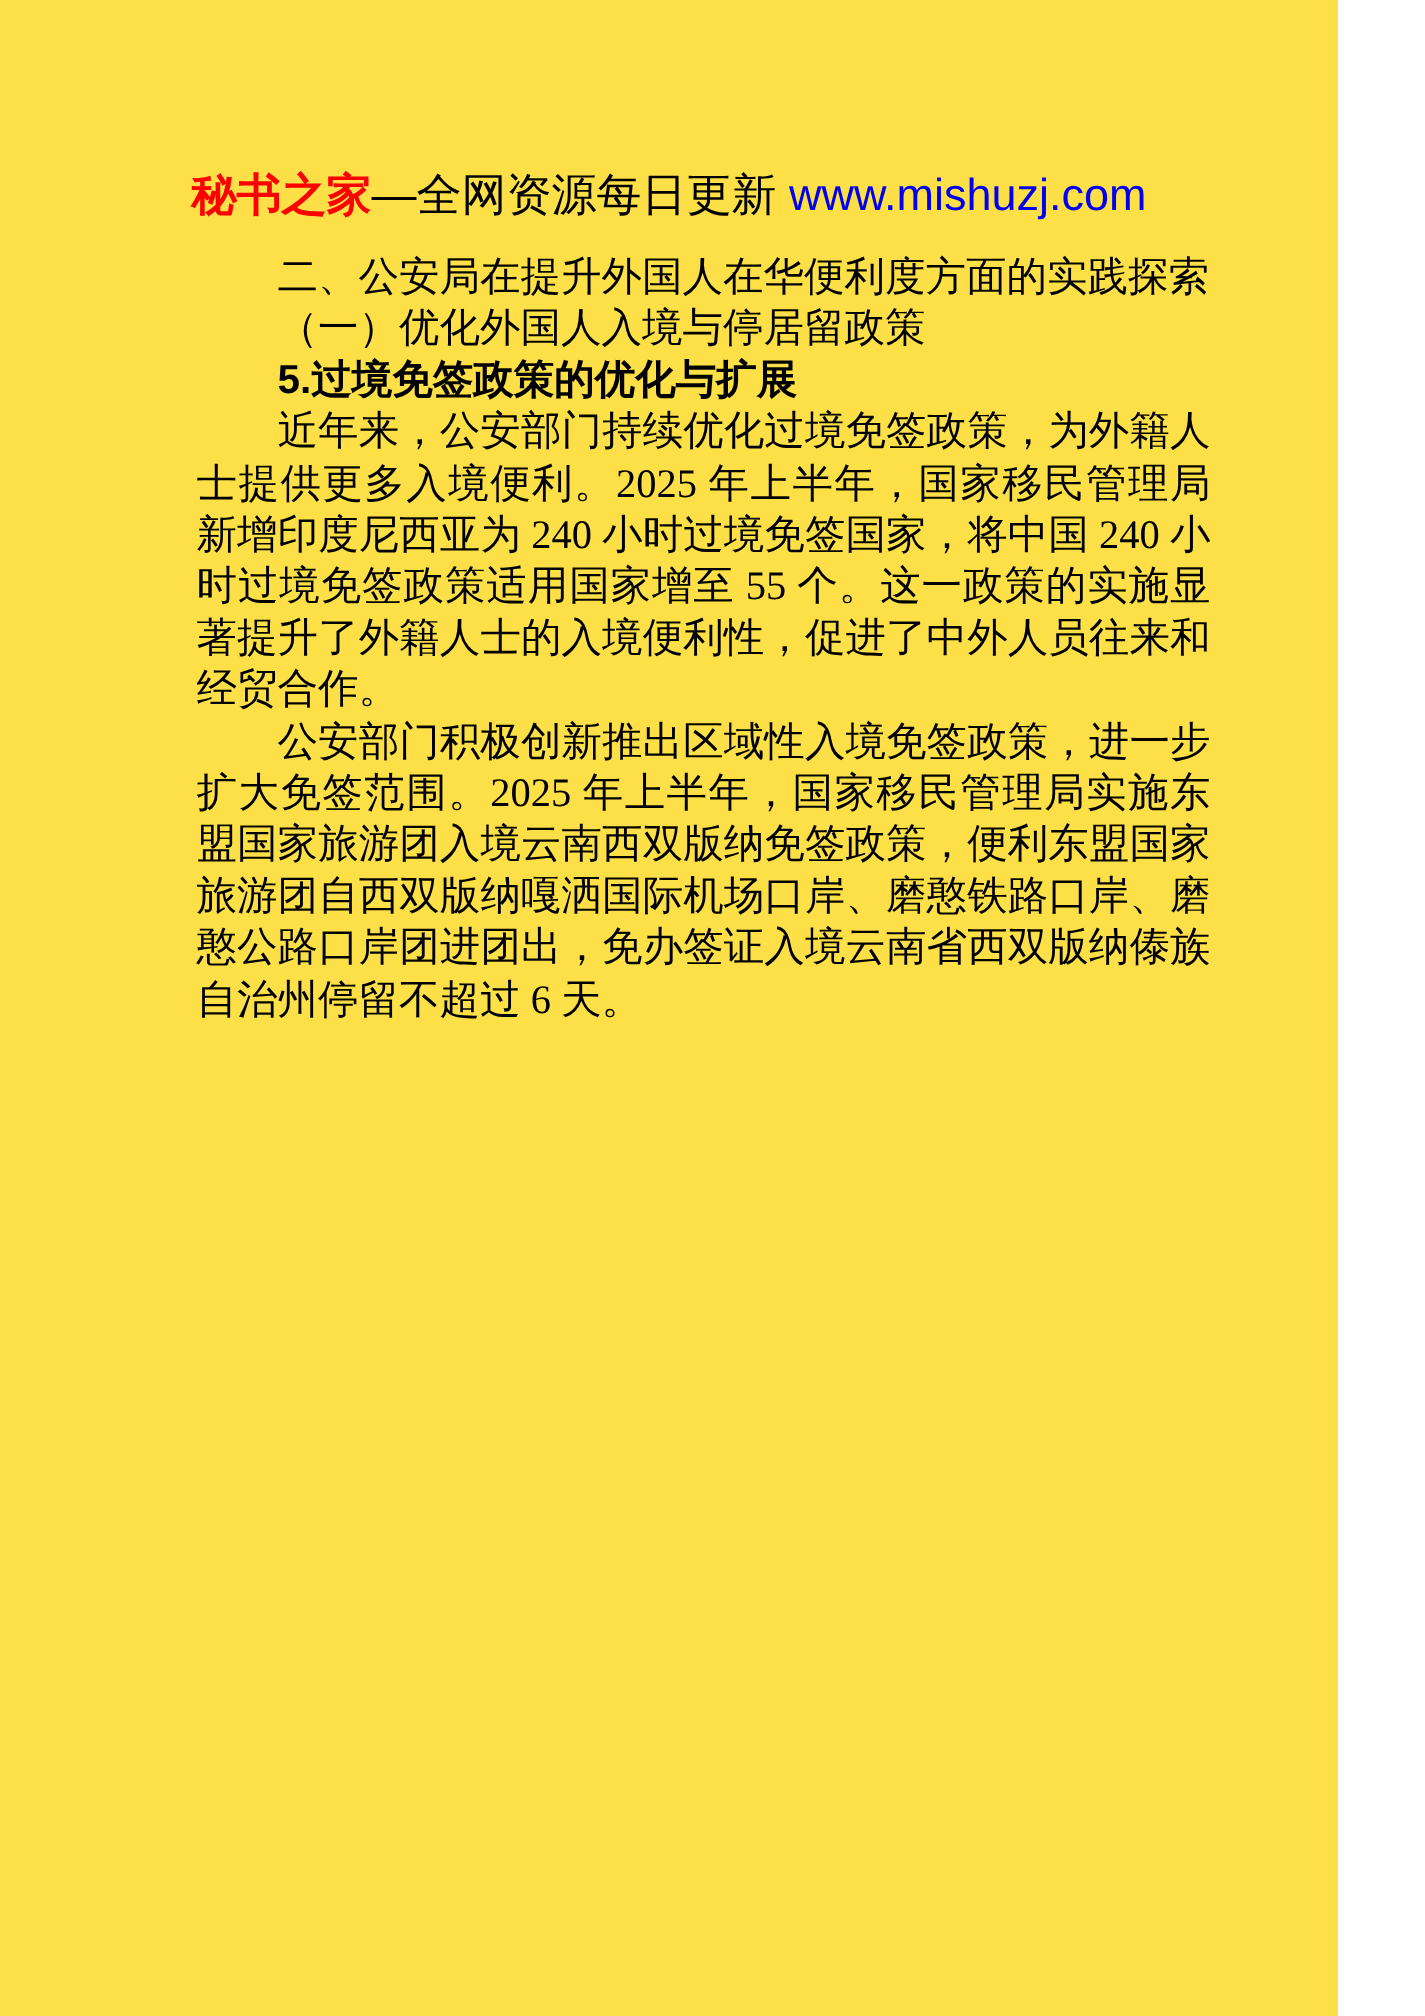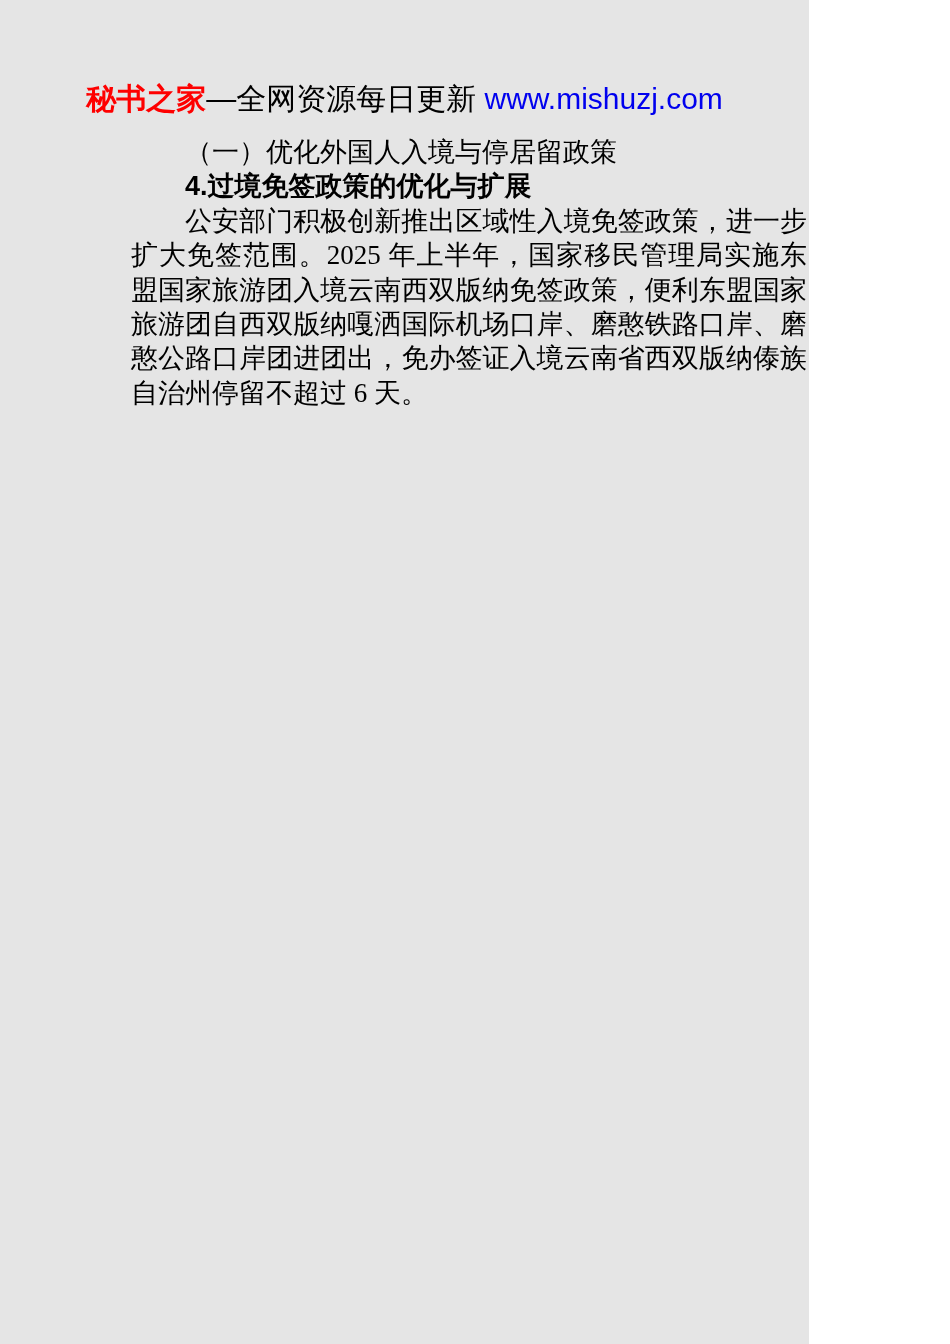--- a/index.html
+++ b/index.html
@@ -2,25 +2,25 @@
 <html><head>
 <meta charset="utf-8">
 <style>
   html, body {
     margin: 0;
     padding: 0;
     background: #ffffff;
   }
   .page {
     position: relative;
-    width: 809px;
+    width: 892px;
     height: 1344px;
-    background: #e5e5e5;
+    background: #fde047;
     box-sizing: border-box;
-    padding-top: 80px;
+    padding-top: 112px;
     overflow: hidden;
   }
   .doc-header {
     width: 100%;
     text-align: center;
     font-family: "Liberation Sans", "DejaVu Sans", sans-serif;
     font-size: 30px;
     line-height: 38px;
     white-space: pre-wrap;
   }
@@ -64,18 +64,20 @@
   }
 </style>
 </head>
 <body>
 
 <div class="page">
 
   <div class="doc-header"><span class="site-name">秘书之家</span><span class="tagline">—全网资源每日更新 </span><span class="site-url">www.mishuzj.com</span></div>
 
   <div class="doc-body">
+    <p class="para single sect-gap">二、公安局在提升外国人在华便利度方面的实践探索</p>
     <p class="para single">（一）优化外国人入境与停居留政策</p>
-    <p class="heading">4.过境免签政策的优化与扩展</p>
+    <p class="heading">5.过境免签政策的优化与扩展</p>
+    <p class="para">近年来，公安部门持续优化过境免签政策，为外籍人士提供更多入境便利。2025 年上半年，国家移民管理局新增印度尼西亚为 240 小时过境免签国家，将中国 240 小时过境免签政策适用国家增至 55 个。这一政策的实施显著提升了外籍人士的入境便利性，促进了中外人员往来和经贸合作。</p>
     <p class="para">公安部门积极创新推出区域性入境免签政策，进一步扩大免签范围。2025 年上半年，国家移民管理局实施东盟国家旅游团入境云南西双版纳免签政策，便利东盟国家旅游团自西双版纳嘎洒国际机场口岸、磨憨铁路口岸、磨憨公路口岸团进团出，免办签证入境云南省西双版纳傣族自治州停留不超过 6 天。</p>
   </div>
 
 </div>
 
 </body></html>

